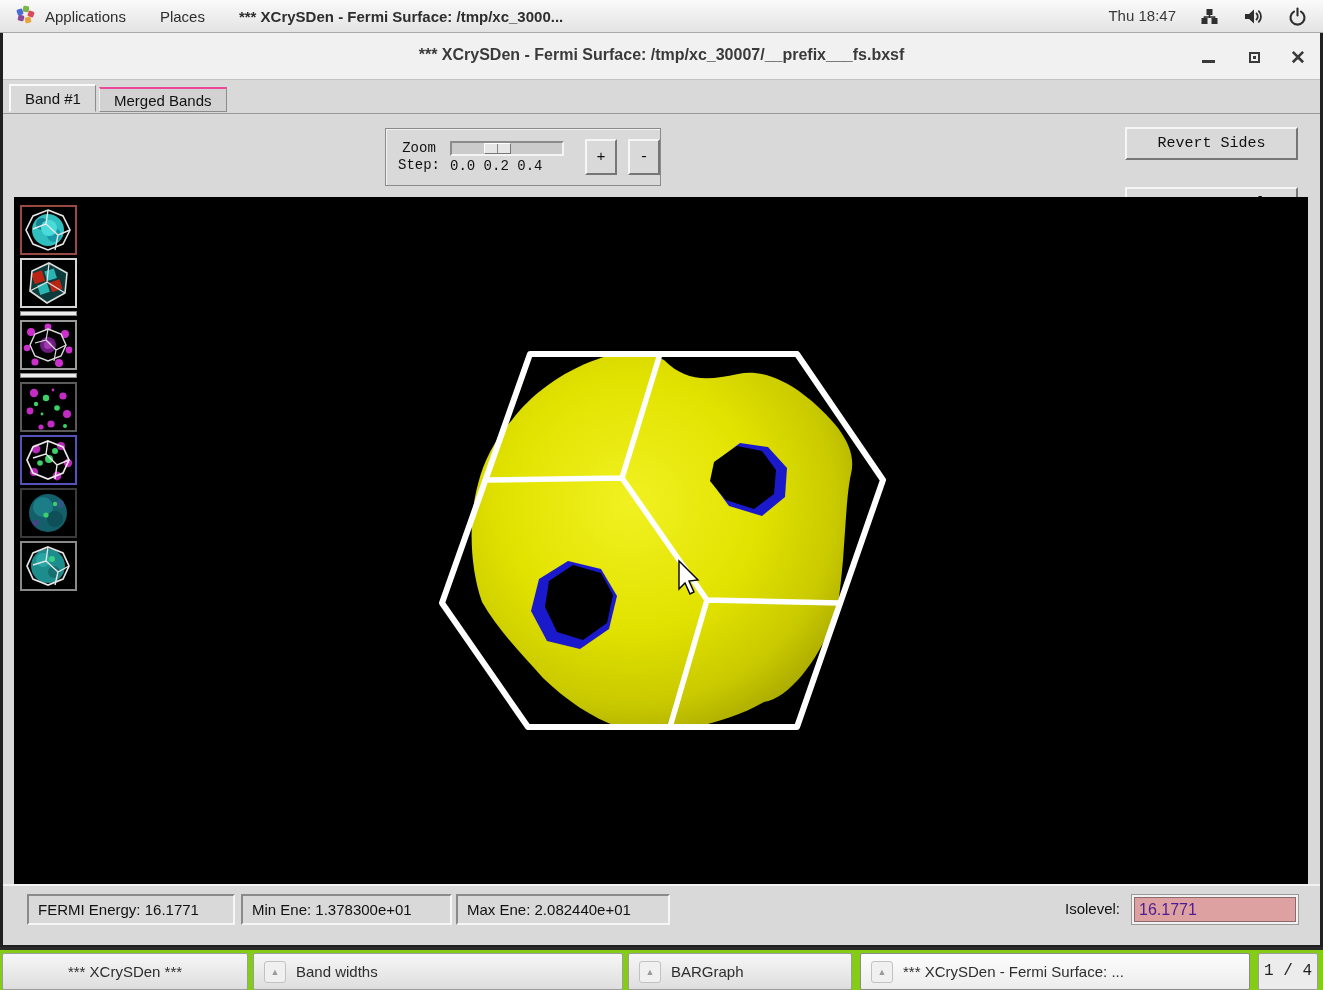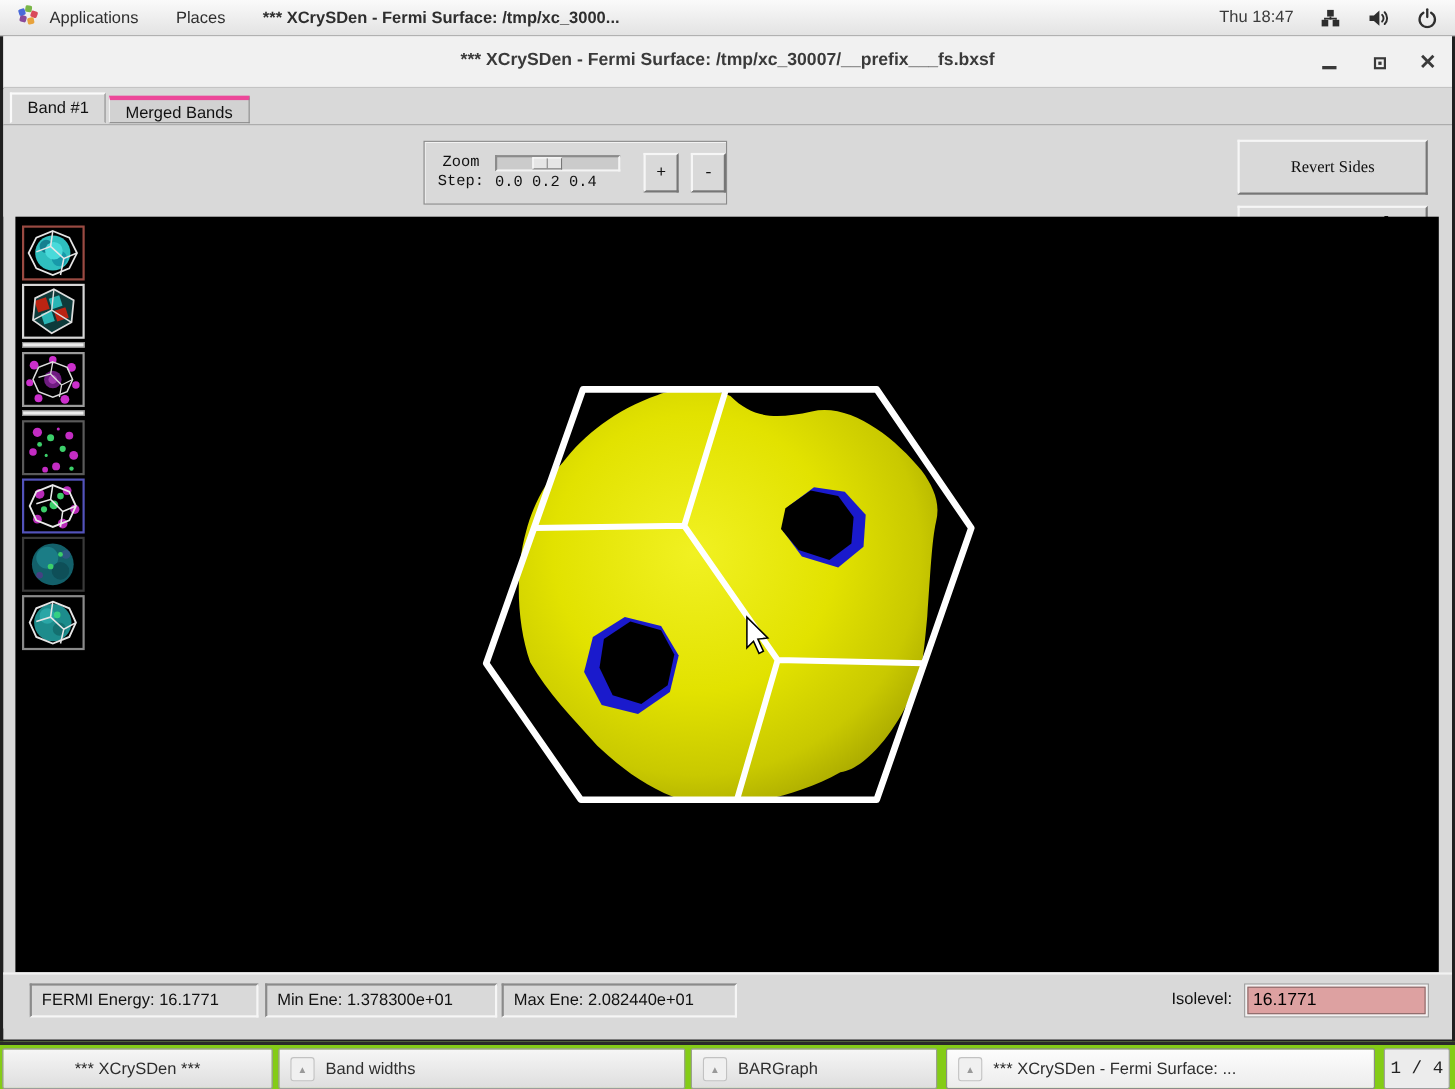--- a/index.html
+++ b/index.html
@@ -35,21 +35,21 @@
   #win-close { font-size:19px; font-weight:bold; color:#3a3a3a; }
 
   
   #tabbar { position:absolute; top:48px; left:0; right:0; height:33px; background:#d9d9d9;
             padding-left:6px; }
   .tab { position:absolute; top:3px; height:28px; padding:0 14px; font-size:15px;
          line-height:26px; background:#d9d9d9; border:1px solid #8c8c8c; color:#111;text-align:center; }
   .tab.active { left:6px; border-bottom:1px solid #d9d9d9; border-top:2px solid #fafafa;
                 border-left:2px solid #fafafa; z-index:2; font-size:15px; }
   .tab.inactive { left:96px; top:6px; height:25px; line-height:23px; background:#d2d2d2;
-                  border-top:4px solid #ec4899; border-left:1px solid #f0f0f0; }
+                  border-top:2px solid #ec4899; border-left:1px solid #f0f0f0; }
   #tabbar::after { content:""; position:absolute; left:0; right:0; bottom:0; height:1px; background:#9a9a9a; }
 
   
   #toolbar { position:absolute; top:81px; left:0; right:0; height:83px; background:#d9d9d9;
              font-family:"Liberation Mono","DejaVu Sans Mono",monospace; }
   .group { position:absolute; top:14px; height:58px; border:1px solid #8a8a8a;
            box-shadow:inset 1px 1px 0 #f2f2f2; display:flex; align-items:center; }
   #grp-interp { left:19px; width:354px; }
   #grp-zoom { left:382px; width:276px; }
   .ctl-label { font-size:14px; line-height:1.25; text-align:center; color:#111; white-space:pre; }
@@ -60,21 +60,21 @@
   .handle { position:absolute; top:0; width:27px; height:11px; background:#e6e6e6;
             border-top:1px solid #fff; border-left:1px solid #fff;
             border-bottom:1px solid #777; border-right:1px solid #777; }
   .handle::after { content:""; position:absolute; left:12px; top:0; width:1px; height:100%; background:#888; }
   .ticks { font-size:14px; color:#111; margin-top:2px; white-space:pre; }
   .tkbtn { background:#d9d9d9; border-top:2px solid #f6f6f6; border-left:2px solid #f6f6f6;
            border-bottom:2px solid #767676; border-right:2px solid #767676;
            font-family:inherit; font-size:15px; color:#111; text-align:center; cursor:pointer; }
   #submit-btn { width:86px; height:36px; margin-left:4px; }
   #zoom-plus,#zoom-minus { width:37px; height:36px; margin-left:11px; }
-  #revert-sides { position:absolute; left:1122px; top:13px; width:173px; height:50px;font-family:Liberation Serif, serif; }
+  #revert-sides { position:absolute; left:1122px; top:13px; width:173px; height:33px; }
   #revert-normals { position:absolute; left:1122px; top:49px; width:173px; height:33px;margin-top:24px; }
 
   
   #canvas { position:absolute; top:164px; left:11px; width:1294px; height:687px; background:#000; }
   #thumbs { position:absolute; left:6px; top:8px; width:57px; }
   .thumb { width:57px; height:50px; background:#000; border-width:2px; border-style:solid;
            margin-bottom:3px; overflow:hidden; cursor:pointer; }
   .thumb svg { display:block; }
   .thumb-sep { width:57px; height:5px; background:#ececec; border:1px solid #8a8a8a; margin:1px 0 4px 0; }
   #scene { position:absolute; left:0; top:0; }
@@ -85,21 +85,21 @@
   .sfield { position:absolute; top:8px; height:31px; background:#d9d9d9; font-size:15px;
             line-height:27px; padding:0 9px; color:#111; white-space:nowrap;
             border:2px solid; border-color:#8a8a8a #f6f6f6 #f6f6f6 #8a8a8a; }
   #fld-fermi { left:24px; width:208px; }
   #fld-min { left:238px; width:211px; }
   #fld-max { left:453px; width:214px; }
   #isolevel-label { position:absolute; left:1062px; top:14px; font-size:15px; color:#111; }
   #isolevel-wrap { position:absolute; left:1128px; top:8px; width:168px; height:31px;
                    background:#f2f2f2; border:1px solid #9a9a9a; padding:2px; }
   #isolevel-input { width:100%; height:100%; background:#dda1a1; border:1px solid #8a6a6a;
-                    font-family:"Liberation Sans",sans-serif; font-size:16px; color:#000000; padding:0 4px; }
+                    font-family:"Liberation Sans",sans-serif; font-size:16px; color:#4c1d95; padding:0 4px; }
 
   
   #taskbar { position:absolute; top:947px; left:0; width:1323px; height:43px;
              background:#84cc16; border-top:3px solid #2a2a2a; }
   .task-btn { position:absolute; top:3px; height:37px; background:linear-gradient(#f6f6f6,#dedede);
               border:1px solid #9c9c9c; border-radius:2px; display:flex; align-items:center;
               font-size:15px; color:#2e2e2e; cursor:pointer; overflow:hidden; white-space:nowrap; }
   .task-btn.centered { justify-content:center; }
   .task-btn.active { background:linear-gradient(#fdfdfd,#ececec); border-color:#8a8a8a; }
   .tb-icon { width:22px; height:22px; margin:0 10px 0 10px; background:#f0f0f0; border:1px solid #c2c2c2;

